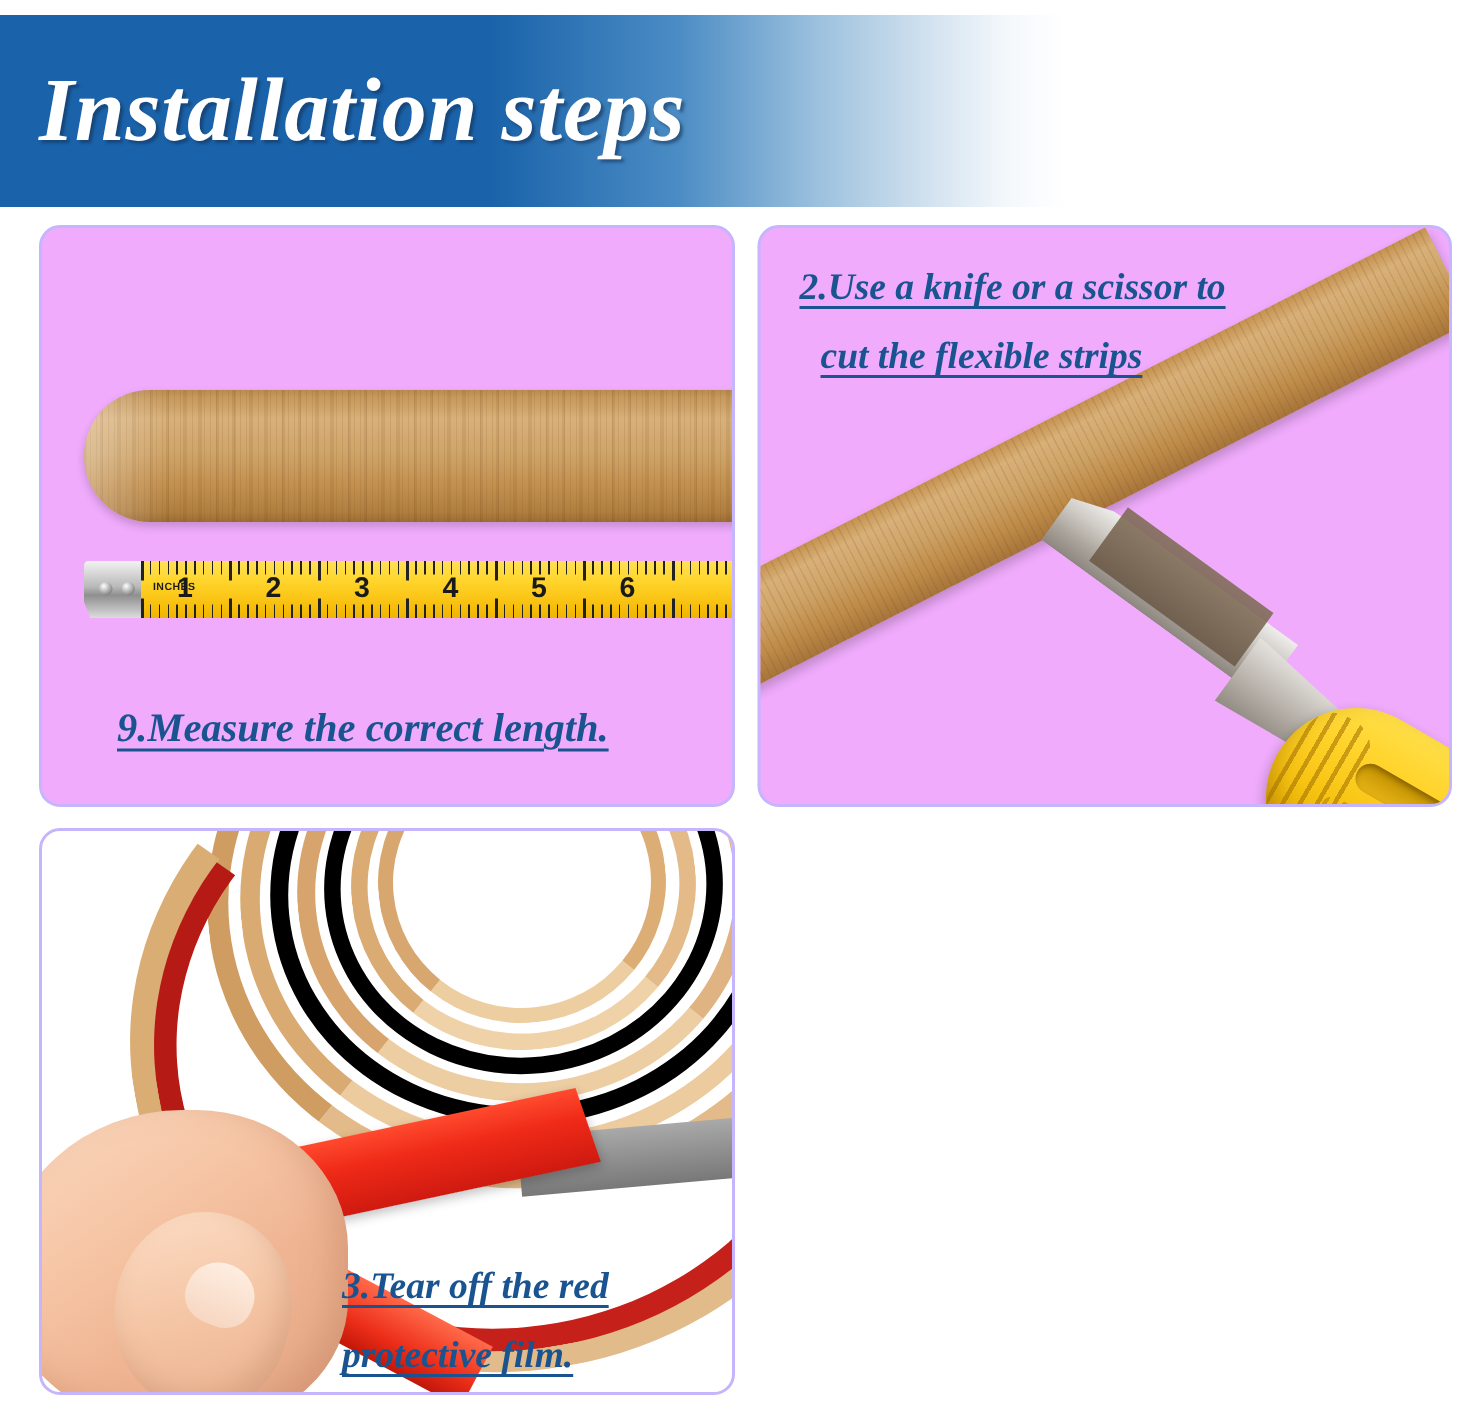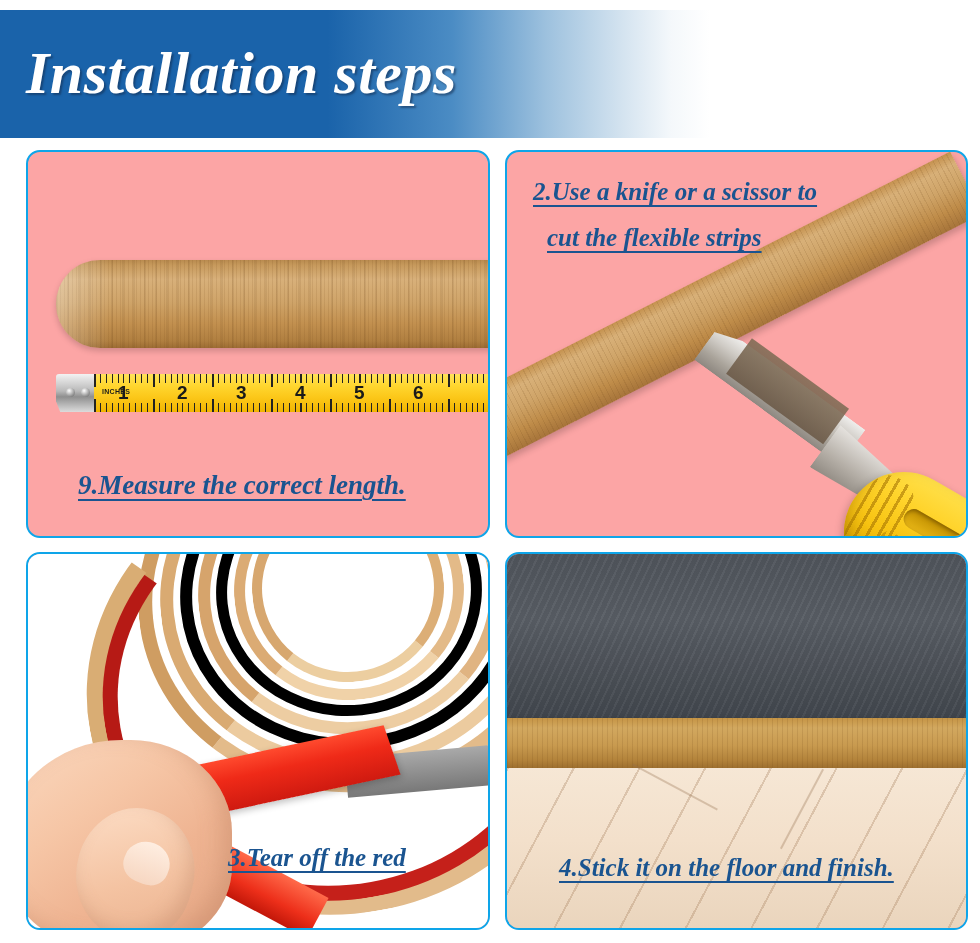--- a/index.html
+++ b/index.html
@@ -25,23 +25,23 @@
     font-style:italic;font-weight:bold;
     font-size:60px;line-height:86px;color:#ffffff;
     letter-spacing:0.5px;
     text-shadow:2px 2px 2px rgba(20,45,80,.55);
     white-space:nowrap;
   }
 
   
   .panel{
     position:absolute;
-    border:2px solid #0ea5e9;
+    border:2px solid #c4b5fd;
     border-radius:14px;
-    background:#fca5a5;
+    background:#f0abfc;
     overflow:hidden;
     box-sizing:border-box;
   }
   #panel-1{left:26px;top:150px;width:464px;height:388px;}
   #panel-2{left:505px;top:150px;width:463px;height:388px;}
   #panel-3{left:26px;top:552px;width:464px;height:378px;}
   #panel-4{left:505px;top:552px;width:463px;height:378px;}
 
   .caption{
     position:absolute;
@@ -319,25 +319,17 @@
 
       <div class="gray-core"></div>
       <div class="red-film"></div>
       <div class="red-film2"></div>
 
       <div class="hand"></div>
       <div class="thumb"></div>
       <div class="nail"></div>
     </div>
     <div class="caption" id="cap-3-l1">3.Tear off the red</div>
+    <div class="caption" id="cap-3-l2">protective film.</div>
   </div>
 
-  <div class="panel" id="panel-4">
-    <div class="wall"></div>
-    <div class="trim"></div>
-    <div class="floor">
-      <div class="floor-seam" style="left:120px;top:18px;width:96px;height:2px;transform:rotate(28deg);"></div>
-      <div class="floor-seam" style="left:250px;top:40px;width:90px;height:2px;transform:rotate(-62deg);"></div>
-    </div>
-    <div class="caption" id="cap-4">4.Stick it on the floor and finish.</div>
-  </div>
 
 </div>
 
 </body></html>

